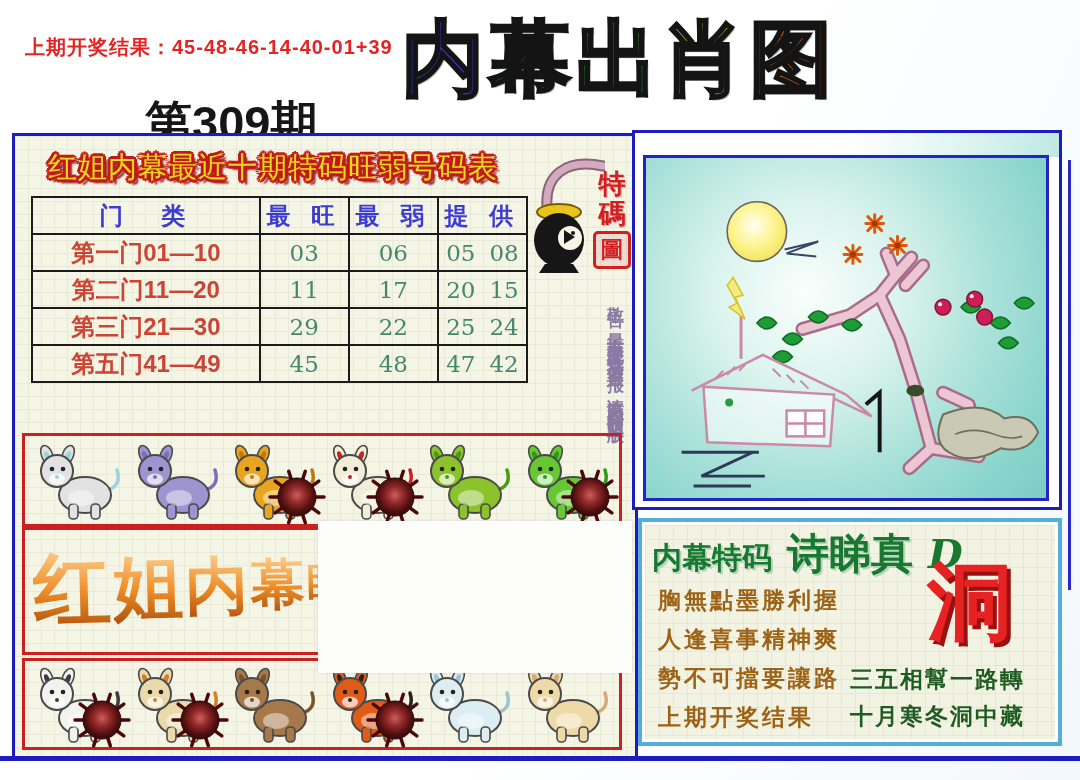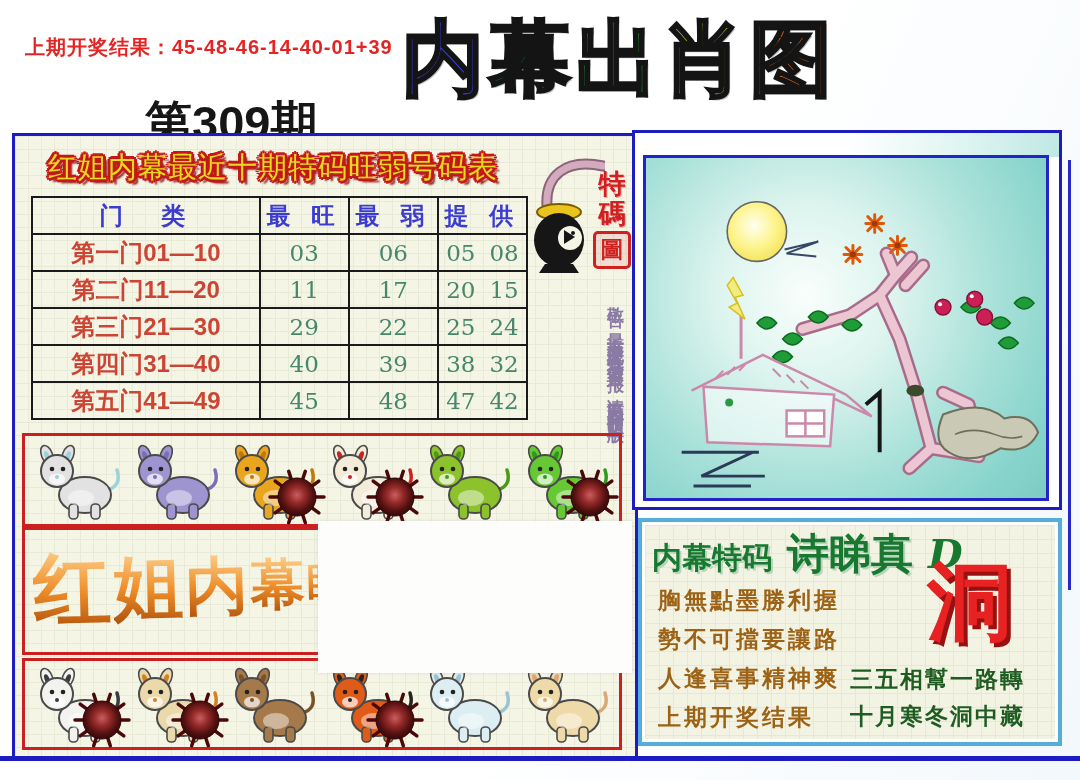--- a/index.html
+++ b/index.html
@@ -159,26 +159,20 @@
           <td class="num-cell">17</td>
           <td class="num-cell"><span>20</span><span>15</span></td>
         </tr>
         <tr>
           <td class="cat-cell">第三门21—30</td>
           <td class="num-cell">29</td>
           <td class="num-cell">22</td>
           <td class="num-cell"><span>25</span><span>24</span></td>
         </tr>
         <tr>
-          <td class="cat-cell">第四门31—40</td>
-          <td class="num-cell">40</td>
-          <td class="num-cell">39</td>
-          <td class="num-cell"><span>38</span><span>32</span></td>
-        </tr>
-        <tr>
           <td class="cat-cell">第五门41—49</td>
           <td class="num-cell">45</td>
           <td class="num-cell">48</td>
           <td class="num-cell"><span>47</span><span>42</span></td>
         </tr>
       </tbody>
   </table>
 
   <div class="seal-block">
     <svg width="86" height="134" viewBox="0 0 86 134">
@@ -589,22 +583,22 @@
 <div class="right-vline"></div>
 
 <div class="poem-panel">
   <div class="poem-title">
     <span class="t1">内幕特码</span>
     <span class="t2">诗睇真</span>
     <span class="tD">D</span>
   </div>
   <div class="poem-left" id="poem-left">
       <div>胸無點墨勝利握</div>
+      <div>人逢喜事精神爽</div>
       <div>勢不可擋要讓路</div>
-      <div>人逢喜事精神爽</div>
       <div>上期开奖结果</div>
     </div>
   <div class="big-char">洞</div>
   <div class="poem-right" id="poem-right">
       <div>三五相幫一路轉</div>
       <div>十月寒冬洞中藏</div>
     </div>
 </div>
 
 <div class="bottom-line"></div>

